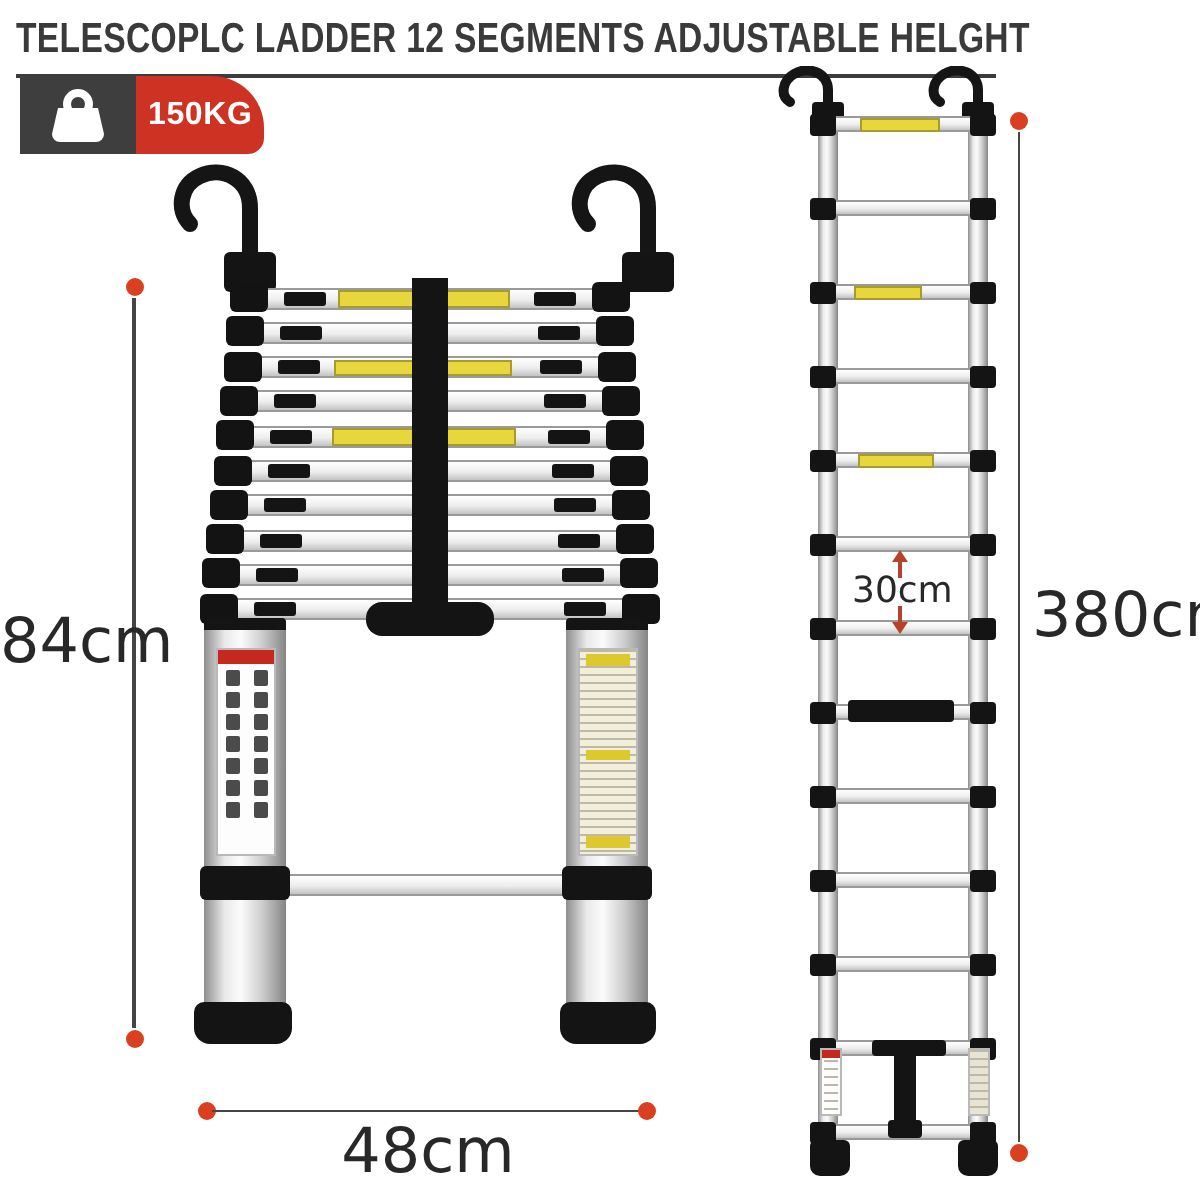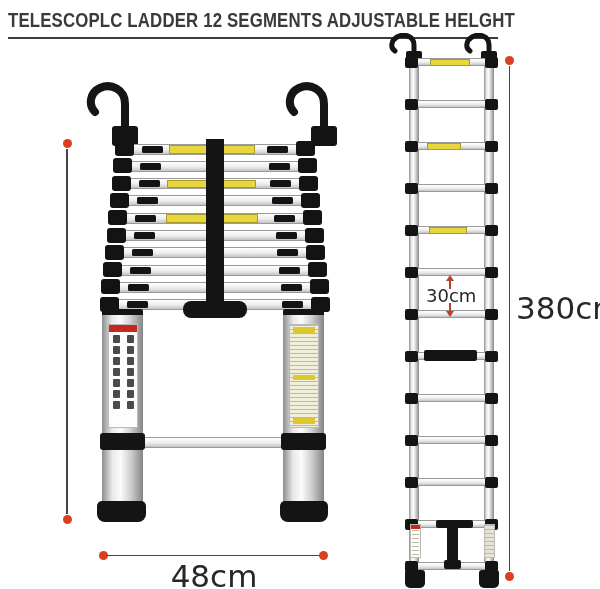--- a/index.html
+++ b/index.html
@@ -37,20 +37,31 @@
   .texline{background:repeating-linear-gradient(180deg,#bdb9a6 0 1px,transparent 1px 4px);}
 </style>
 </head>
 <body>
 
 <div id="canvas">
 
   <div class="abs" id="page-title">TELESCOPLC LADDER 12 SEGMENTS ADJUSTABLE HELGHT</div>
   <div class="abs" id="title-underline"></div>
 
+  <div class="abs" id="badge">
+    <div id="badge-icon-box">
+      <svg width="34" height="30" viewBox="0 0 34 30">
+        <circle cx="17" cy="9" r="5.5" fill="none" stroke="#ffffff" stroke-width="4"></circle>
+        <path d="M7,11 h20 l3,13 a4,4 0 0 1 -4,4 H8 a4,4 0 0 1 -4,-4 z" fill="#ffffff"></path>
+      </svg>
+    </div>
+    <div id="badge-red-box">
+      <span id="badge-capacity">150KG</span>
+    </div>
+  </div>
 
   <svg class="abs" style="left:83px;top:82px;" width="56" height="56" viewBox="0 0 56 56">
     <path d="M42,56 V22 C42,7 28,1 17,6 C7,10.5 5,23 12,30" fill="none" stroke="#151515" stroke-width="8" stroke-linecap="round"></path>
   </svg>
   <svg class="abs" style="left:282px;top:82px;" width="56" height="56" viewBox="0 0 56 56">
     <path d="M42,56 V22 C42,7 28,1 17,6 C7,10.5 5,23 12,30" fill="none" stroke="#151515" stroke-width="8" stroke-linecap="round"></path>
   </svg>
   <div class="abs blk" style="left:112px;top:126px;width:26px;height:20px;border-radius:3px;"></div>
   <div class="abs blk" style="left:311px;top:126px;width:26px;height:20px;border-radius:3px;"></div>
 
@@ -181,20 +192,21 @@
   <div class="abs rbar" style="left:136px;top:437px;width:158px;height:11px;"></div>
   <div class="abs blk" style="left:100px;top:433px;width:45px;height:17px;border-radius:3px;"></div>
   <div class="abs blk" style="left:281px;top:433px;width:45px;height:17px;border-radius:3px;"></div>
 
   <div class="abs blk" style="left:97px;top:501px;width:49px;height:21px;border-radius:5px 5px 8px 8px;"></div>
   <div class="abs blk" style="left:280px;top:501px;width:48px;height:21px;border-radius:5px 5px 8px 8px;"></div>
 
   <div class="abs dimdot" style="left:62.5px;top:138.5px;"></div>
   <div class="abs dimline" style="left:66px;top:149px;width:1.5px;height:365px;"></div>
   <div class="abs dimdot" style="left:62.5px;top:514.5px;"></div>
+  <div class="abs dimtext" style="left:0px;top:303px;width:78px;font-size:31px;">84cm</div>
 
   <div class="abs dimdot" style="left:99px;top:550.5px;"></div>
   <div class="abs dimline" style="left:106px;top:554.5px;width:214px;height:1.5px;"></div>
   <div class="abs dimdot" style="left:319px;top:550.5px;"></div>
   <div class="abs dimtext" style="left:100px;top:558px;width:228px;font-size:31px;">48cm</div>
 
   <svg class="abs" style="left:386px;top:33px;" width="36" height="30" viewBox="0 0 36 30">
     <path d="M28,30 V12 C28,3 18,0 11,4 C5,7.5 4,15 9,18" fill="none" stroke="#151515" stroke-width="5" stroke-linecap="round"></path>
   </svg>
   <svg class="abs" style="left:461px;top:33px;" width="36" height="30" viewBox="0 0 36 30">

